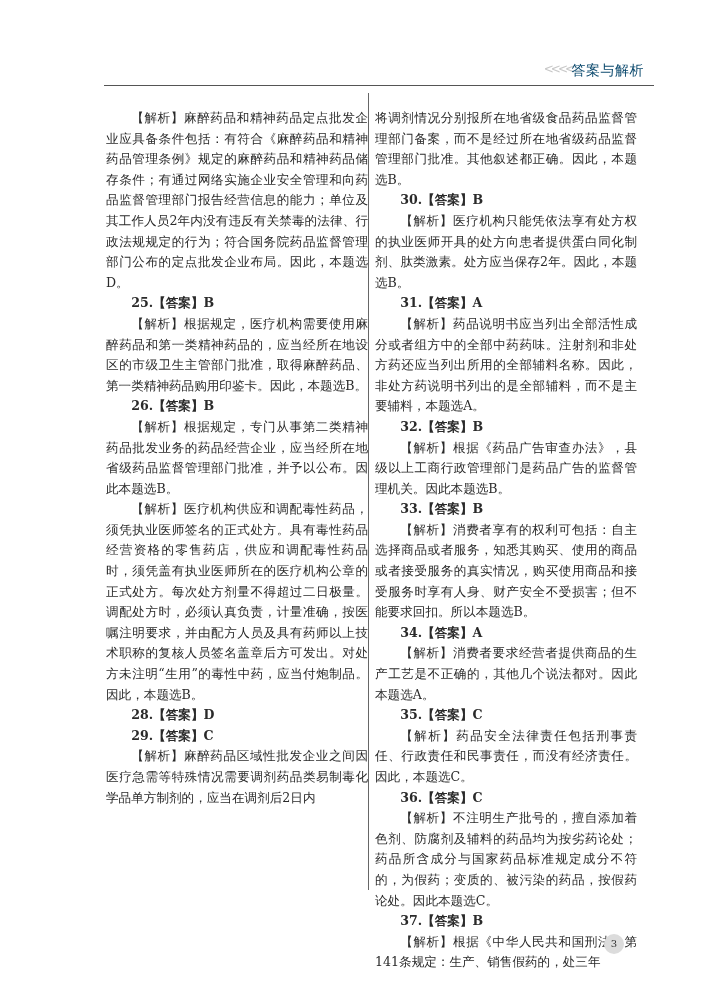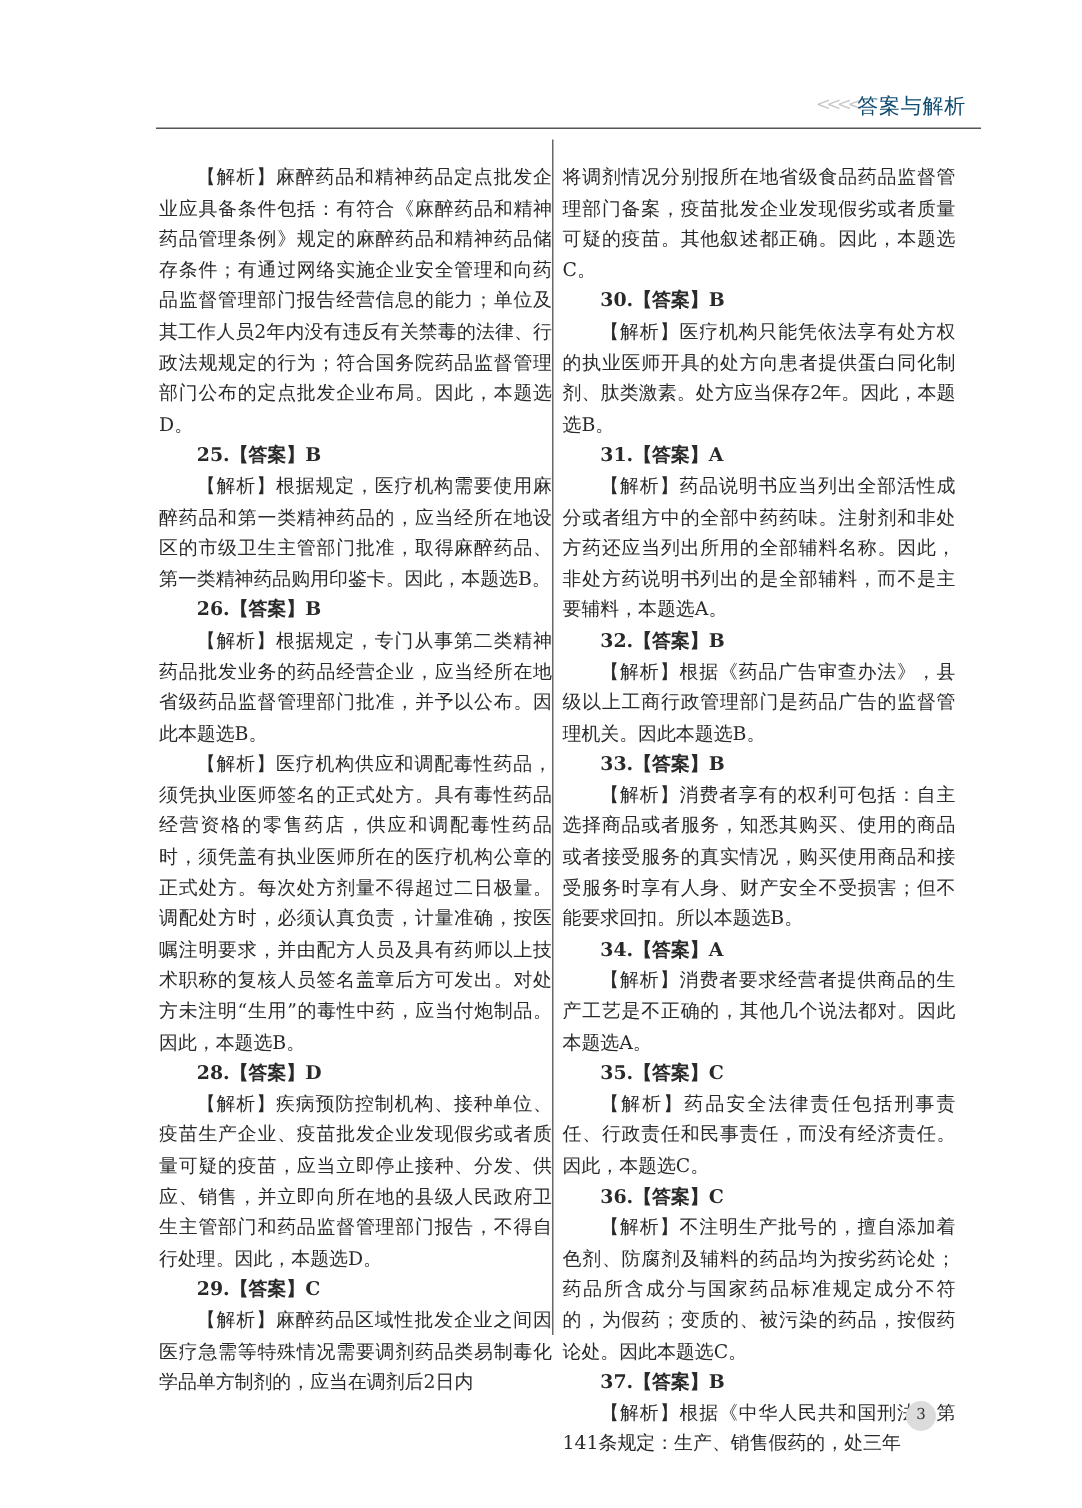--- a/index.html
+++ b/index.html
@@ -29,29 +29,28 @@
 </div>
 
 <div class="col col-left">
   <p class="para">【解析】麻醉药品和精神药品定点批发企业应具备条件包括：有符合《麻醉药品和精神药品管理条例》规定的麻醉药品和精神药品储存条件；有通过网络实施企业安全管理和向药品监督管理部门报告经营信息的能力；单位及其工作人员2年内没有违反有关禁毒的法律、行政法规规定的行为；符合国务院药品监督管理部门公布的定点批发企业布局。因此，本题选D。</p>
   <p class="num">25.【答案】B</p>
   <p class="para">【解析】根据规定，医疗机构需要使用麻醉药品和第一类精神药品的，应当经所在地设区的市级卫生主管部门批准，取得麻醉药品、第一类精神药品购用印鉴卡。因此，本题选B。</p>
   <p class="num">26.【答案】B</p>
   <p class="para">【解析】根据规定，专门从事第二类精神药品批发业务的药品经营企业，应当经所在地省级药品监督管理部门批准，并予以公布。因此本题选B。</p>
   <p class="para">【解析】医疗机构供应和调配毒性药品，须凭执业医师签名的正式处方。具有毒性药品经营资格的零售药店，供应和调配毒性药品时，须凭盖有执业医师所在的医疗机构公章的正式处方。每次处方剂量不得超过二日极量。调配处方时，必须认真负责，计量准确，按医嘱注明要求，并由配方人员及具有药师以上技术职称的复核人员签名盖章后方可发出。对处方未注明“生用”的毒性中药，应当付炮制品。因此，本题选B。</p>
   <p class="num">28.【答案】D</p>
-  <p class="para">【解析】疾病预防控制机构、接种单位、疫苗生产企业、疫苗批发企业发现假劣或者质量可疑的疫苗，应当立即停止接种、分发、供应、销售，并立即向所在地的县级人民政府卫生主管部门和药品监督管理部门报告，不得自行处理。因此，本题选D。</p>
   <p class="num">29.【答案】C</p>
   <p class="para">【解析】麻醉药品区域性批发企业之间因医疗急需等特殊情况需要调剂药品类易制毒化学品单方制剂的，应当在调剂后2日内</p>
 </div>
 
 <div class="divider"></div>
 
 <div class="col col-right">
-  <p class="cont">将调剂情况分别报所在地省级食品药品监督管理部门备案，疫苗批发企业发现假劣或者质量可疑的疫苗。其他叙述都正确。因此，本题选C。</p>
+  <p class="cont">将调剂情况分别报所在地省级食品药品监督管理部门备案，而不是经过所在地省级药品监督管理部门批准。其他叙述都正确。因此，本题选B。</p>
   <p class="num">30.【答案】B</p>
   <p class="para">【解析】医疗机构只能凭依法享有处方权的执业医师开具的处方向患者提供蛋白同化制剂、肽类激素。处方应当保存2年。因此，本题选B。</p>
   <p class="num">31.【答案】A</p>
   <p class="para">【解析】药品说明书应当列出全部活性成分或者组方中的全部中药药味。注射剂和非处方药还应当列出所用的全部辅料名称。因此，非处方药说明书列出的是全部辅料，而不是主要辅料，本题选A。</p>
   <p class="num">32.【答案】B</p>
   <p class="para">【解析】根据《药品广告审查办法》，县级以上工商行政管理部门是药品广告的监督管理机关。因此本题选B。</p>
   <p class="num">33.【答案】B</p>
   <p class="para">【解析】消费者享有的权利可包括：自主选择商品或者服务，知悉其购买、使用的商品或者接受服务的真实情况，购买使用商品和接受服务时享有人身、财产安全不受损害；但不能要求回扣。所以本题选B。</p>
   <p class="num">34.【答案】A</p>
   <p class="para">【解析】消费者要求经营者提供商品的生产工艺是不正确的，其他几个说法都对。因此本题选A。</p>

